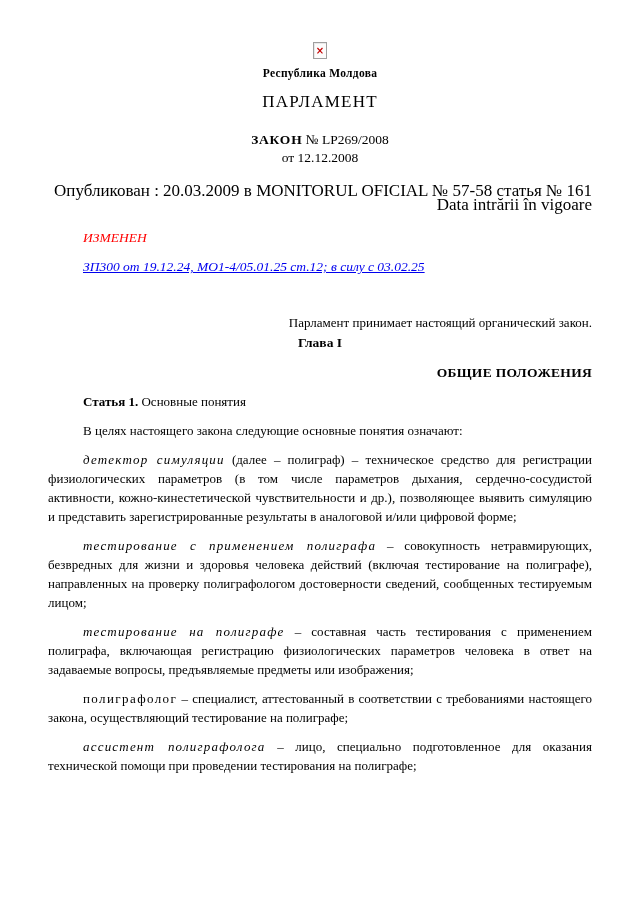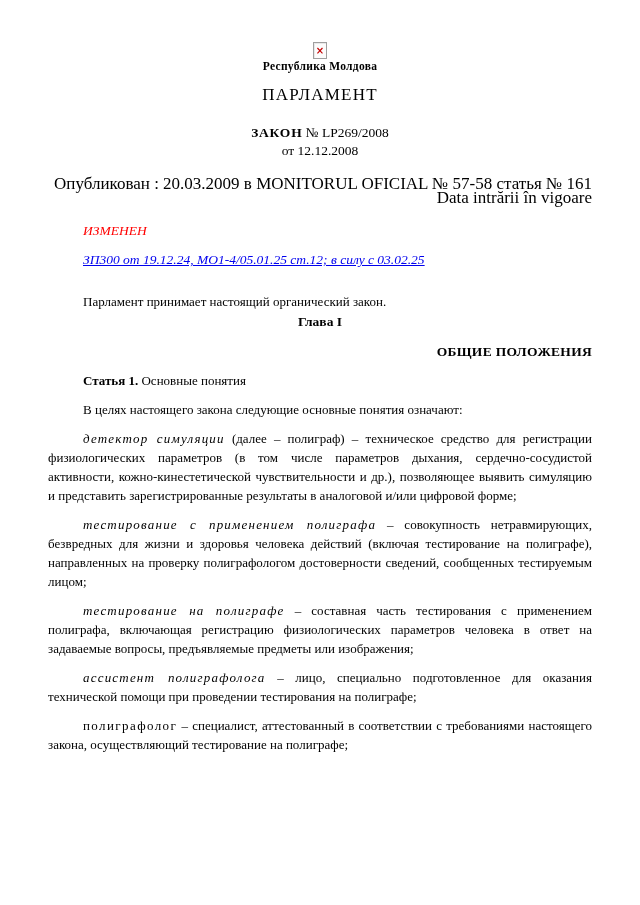--- a/index.html
+++ b/index.html
@@ -31,20 +31,21 @@
   .img-placeholder .mark {
     display: block;
     color: #c40000;
     font-family: "DejaVu Sans", sans-serif;
     font-size: 10px;
     font-weight: bold;
     line-height: 15px;
   }
 
   .country {
+    margin-top: 7px;
     font-size: 11.5px;
     font-weight: bold;
     letter-spacing: 0.3px;
   }
   .institution {
     margin-top: 13px;
     font-size: 17px;
     letter-spacing: 1.2px;
   }
   .law-line {
@@ -89,21 +90,21 @@
     cursor: pointer;
   }
 
   .body-text { font-size: 13px; line-height: 19px; }
 
   p.para {
     margin-top: 10px;
     text-indent: 35px;
     text-align: justify;
   }
-  p.first-para { margin-top: 24px; text-align: left; }
+  p.first-para { margin-top: 38px; text-align: right; }
 
   .chapter-num {
     margin-top: 1px;
     font-size: 13.5px;
     font-weight: bold;
     text-align: center;
   }
   .chapter-title {
     margin-top: 11px;
     font-size: 13.5px;
@@ -156,20 +157,20 @@
       <p class="para article-head"><span class="article-label">Статья 1.</span><span> Основные понятия</span></p>
 
       <p class="para">В целях настоящего закона следующие основные понятия означают:</p>
 
       <p class="para"><span class="term-em">детектор симуляции</span><span> (далее – полиграф) – техническое средство для регистрации физиологических параметров (в том числе параметров дыхания, сердечно-сосудистой активности, кожно-кинестетической чувствительности и др.), позволяющее выявить симуляцию и представить зарегистрированные результаты в аналоговой и/или цифровой форме;</span></p>
 
       <p class="para"><span class="term-em">тестирование с применением полиграфа</span><span> – совокупность нетравмирующих, безвредных для жизни и здоровья человека действий (включая тестирование на полиграфе), направленных на проверку полиграфологом достоверности сведений, сообщенных тестируемым лицом;</span></p>
 
       <p class="para"><span class="term-em">тестирование на полиграфе</span><span> – составная часть тестирования с применением полиграфа, включающая регистрацию физиологических параметров человека в ответ на задаваемые вопросы, предъявляемые предметы или изображения;</span></p>
 
+      <p class="para"><span class="term-sp">полиграфолог</span><span> – специалист, аттестованный в соответствии с требованиями настоящего закона, осуществляющий тестирование на полиграфе;</span></p>
+
       <p class="para"><span class="term-em">ассистент полиграфолога</span><span> – лицо, специально подготовленное для оказания технической помощи при проведении тестирования на полиграфе;</span></p>
-
-      <p class="para"><span class="term-sp">полиграфолог</span><span> – специалист, аттестованный в соответствии с требованиями настоящего закона, осуществляющий тестирование на полиграфе;</span></p>
 
     </div>
 
   </div>
 </div>
 
 </body></html>

